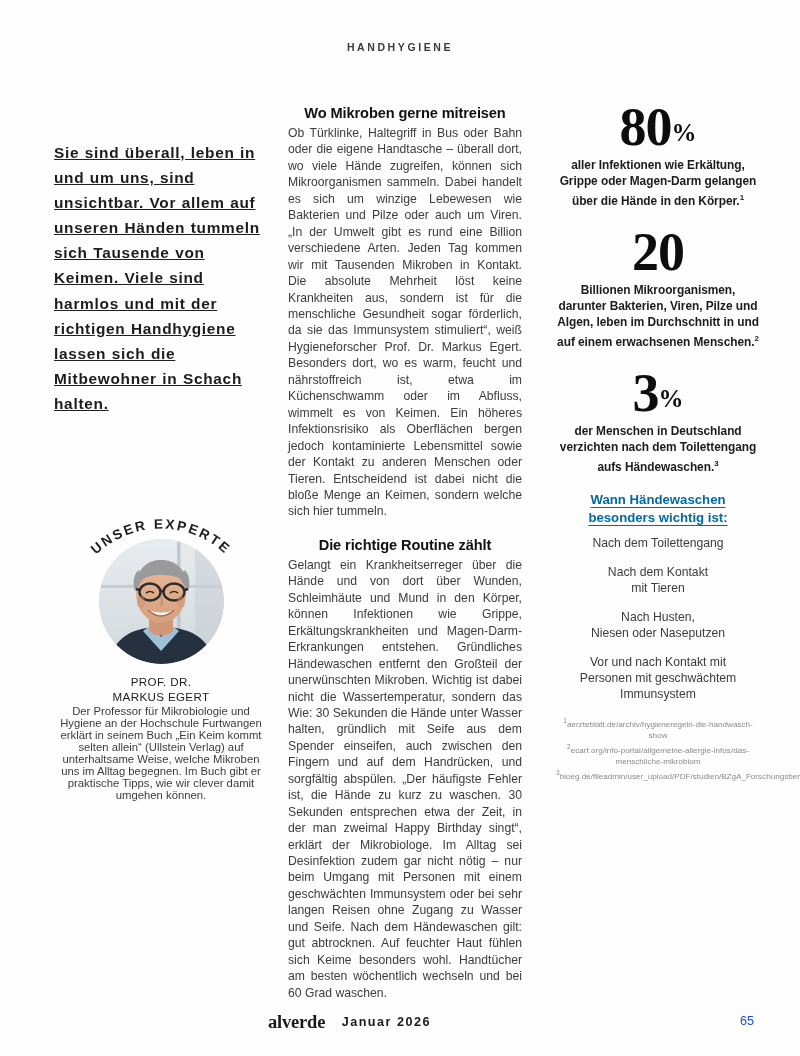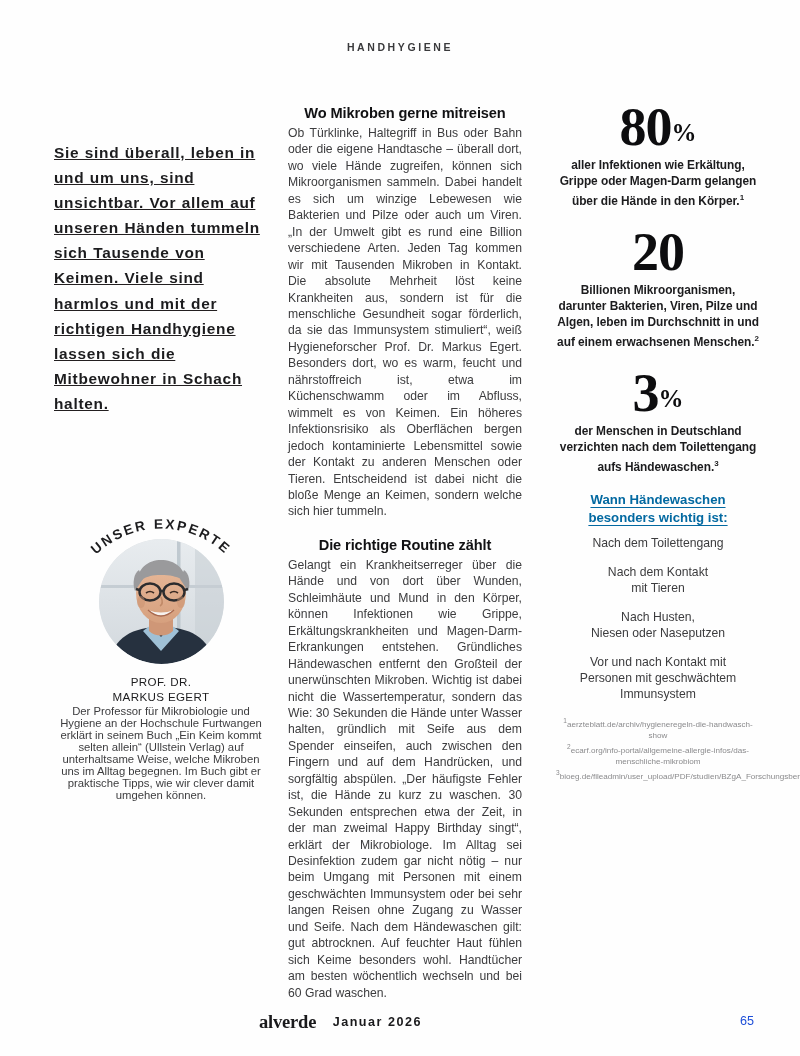--- a/index.html
+++ b/index.html
@@ -198,21 +198,21 @@
   
   .footer {
     position: absolute;
     left: 0;
     bottom: 0;
     width: 800px;
     height: 56px;
   }
   .footer-center {
     position: absolute;
-    left: 0;
+    left: 9px;
     top: 12px;
     width: 681px;
     text-align: center;
     white-space: nowrap;
   }
   .logo {
     font-family: "Liberation Serif", serif;
     font-size: 18.5px;
     font-weight: 700;
     color: #1a1a1c;

